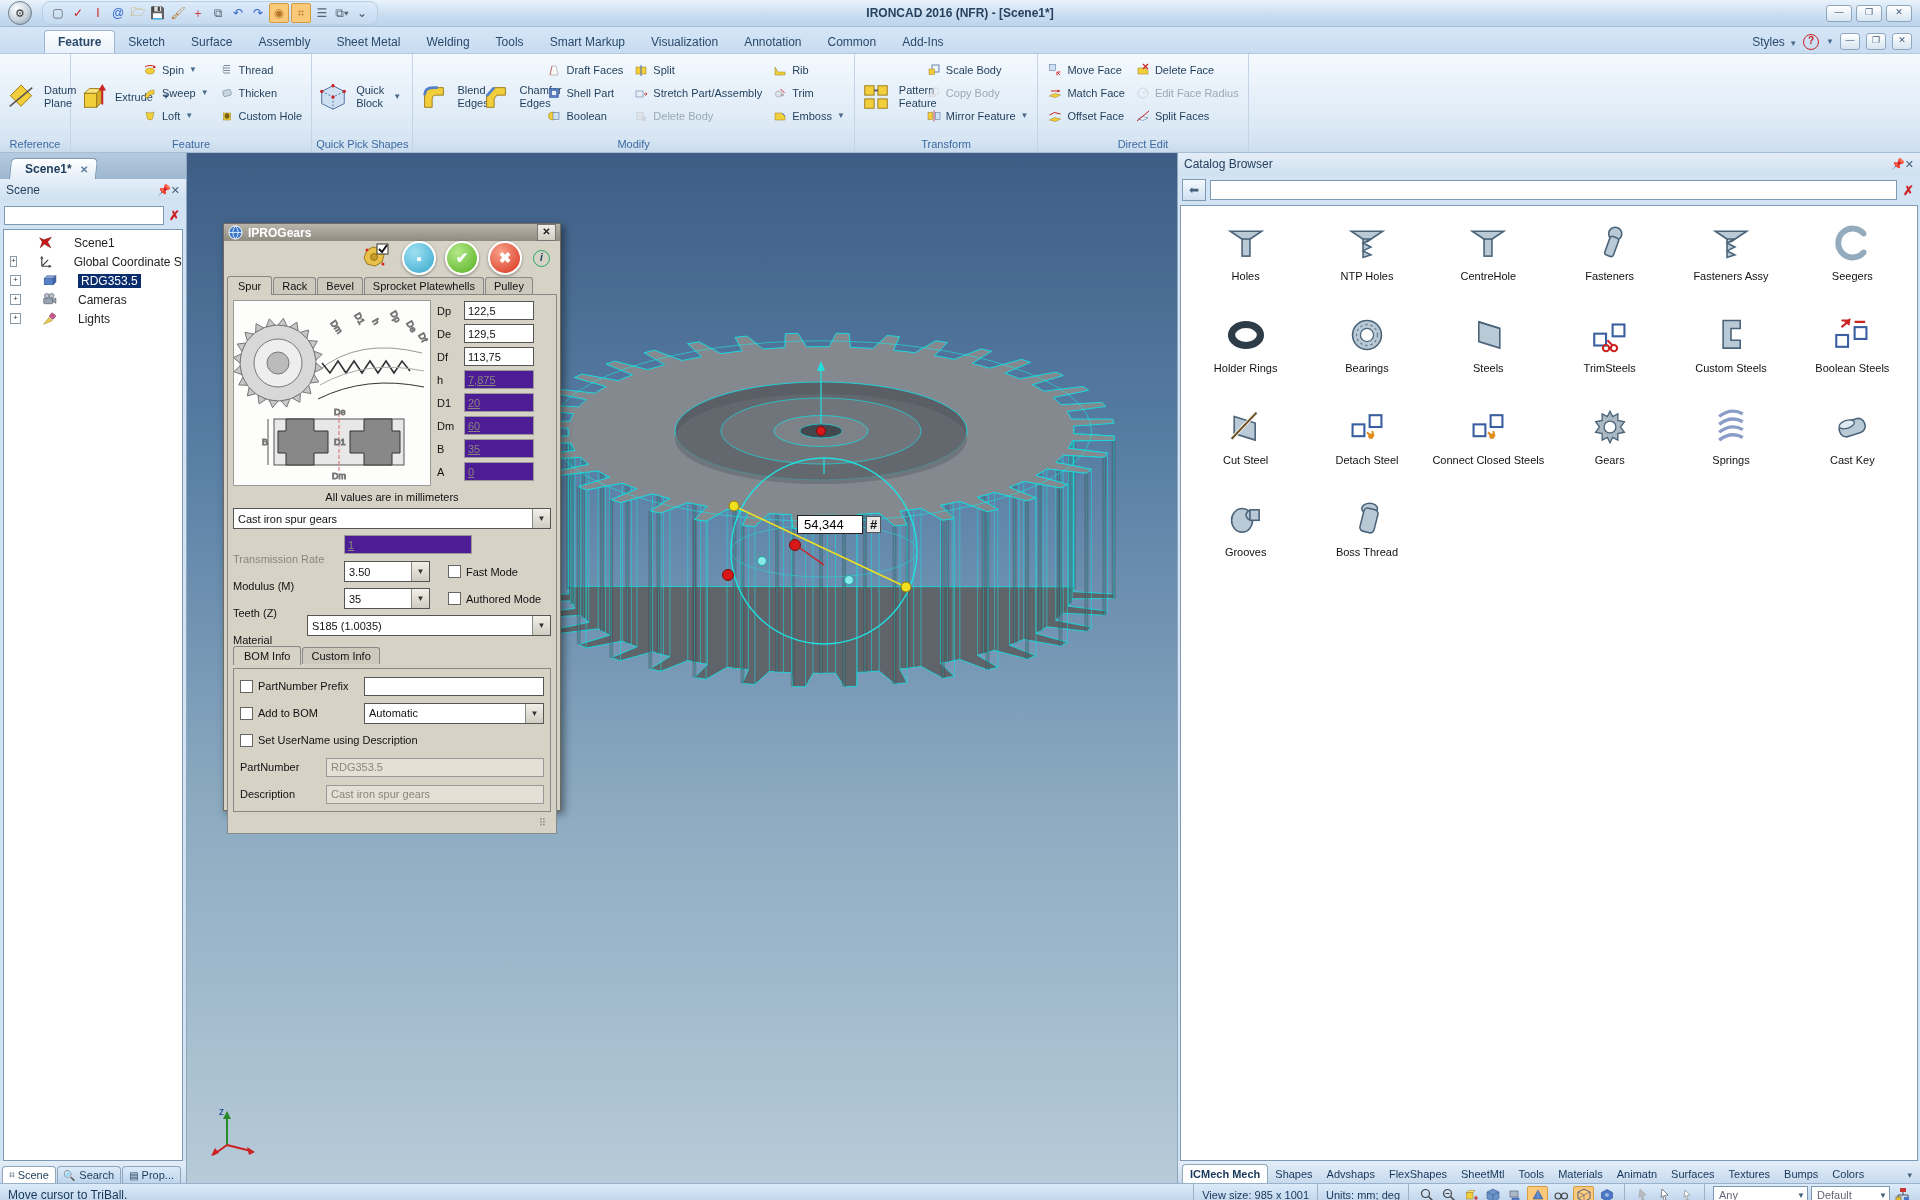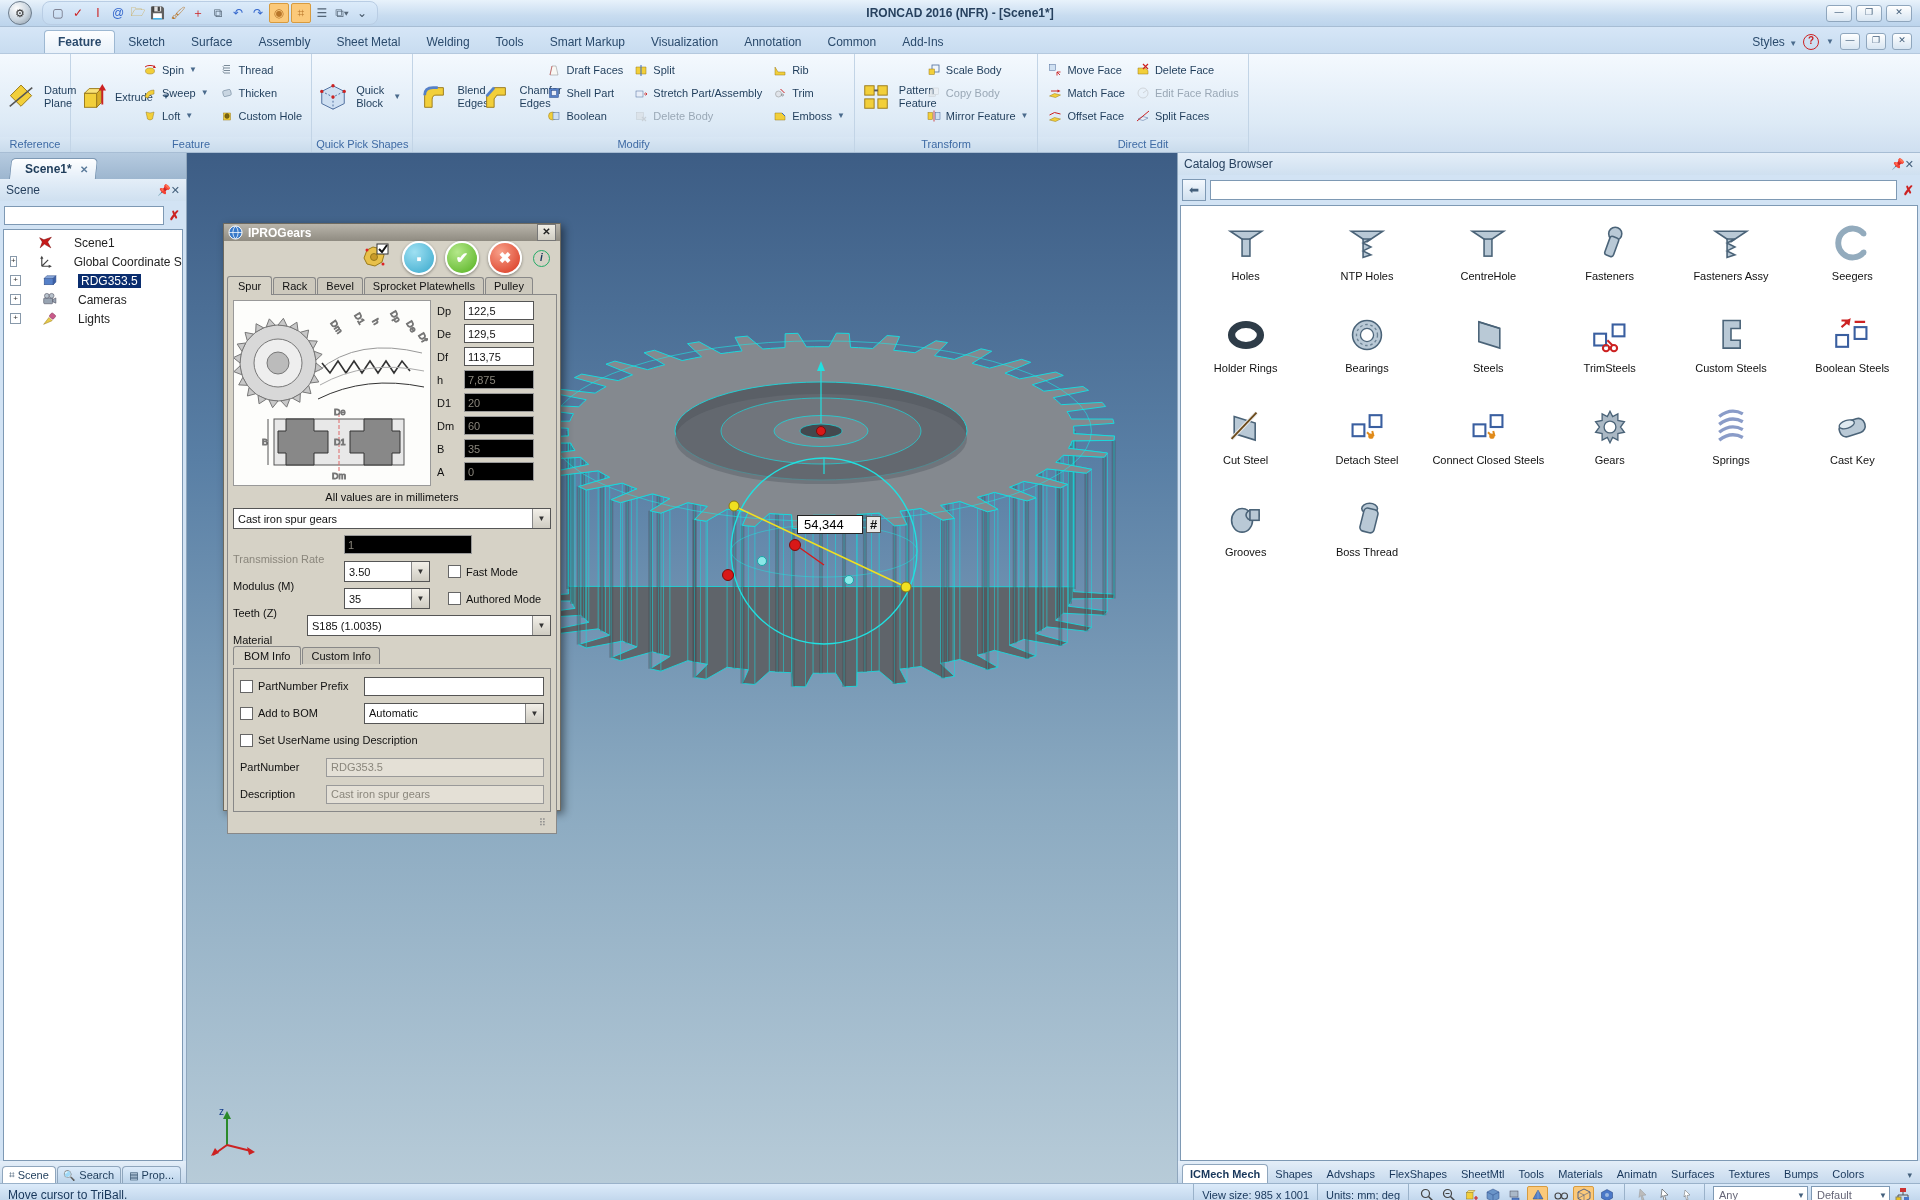--- a/index.html
+++ b/index.html
@@ -91,21 +91,21 @@
   .dlg-tabs{display:flex;align-items:flex-end;padding:0 3px;height:21px;}
   .dtab{border:1px solid #888;border-bottom:none;background:#cdc9bd;padding:2px 8px;border-radius:3px 3px 0 0;margin-right:1px;white-space:nowrap;}
   .dtab.active{background:#d6d2c6;padding:3px 10px;position:relative;top:1px;font-weight:normal;}
   .dlg-main{flex:1;border:1px solid #888;margin:0 3px 3px 3px;padding:5px;display:flex;flex-direction:column;gap:4px;background:#d6d2c6;}
   .gear-area{display:flex;gap:6px;}
   .gear-img{width:196px;height:184px;background:#fdfdfb;border:1px solid #999;}
   .params{display:flex;flex-direction:column;gap:2px;}
   .prow{display:flex;align-items:center;gap:5px;height:21px;}
   .prow .pl{width:22px;font-size:11px;}
   .pinput{width:62px;height:17px;border:1px solid #555;background:#fff;font-size:11px;padding:0 3px;display:flex;align-items:center;}
-  .pinput.dis{background:#000000;color:#8a867c;border-color:#999;}
+  .pinput.dis{background:#4c1d95;color:#8a867c;border-color:#999;text-decoration:underline;}
   .note{text-align:center;font-size:11px;margin:1px 0;}
   .combo{display:flex;align-items:center;height:19px;border:1px solid #555;background:#fff;}
   .combo .cv{flex:1;padding:0 4px;white-space:nowrap;overflow:hidden;}
   .combo .cb{width:17px;height:100%;background:linear-gradient(#f2efe8,#cfccc2);border-left:1px solid #888;font-size:8px;display:flex;align-items:center;justify-content:center;color:#333;}
   .frow{display:flex;align-items:center;gap:6px;height:23px;}
   .frow .fl{width:105px;margin-top:28px;}
   .frow .fl.dis{color:#8a867c;}
   .chk{width:11px;height:11px;border:1px solid #666;background:#fff;display:inline-block;}
   .chklbl{display:flex;align-items:center;gap:5px;}
   .bom-tabs{display:flex;align-items:flex-end;height:20px;margin-top:3px;}

